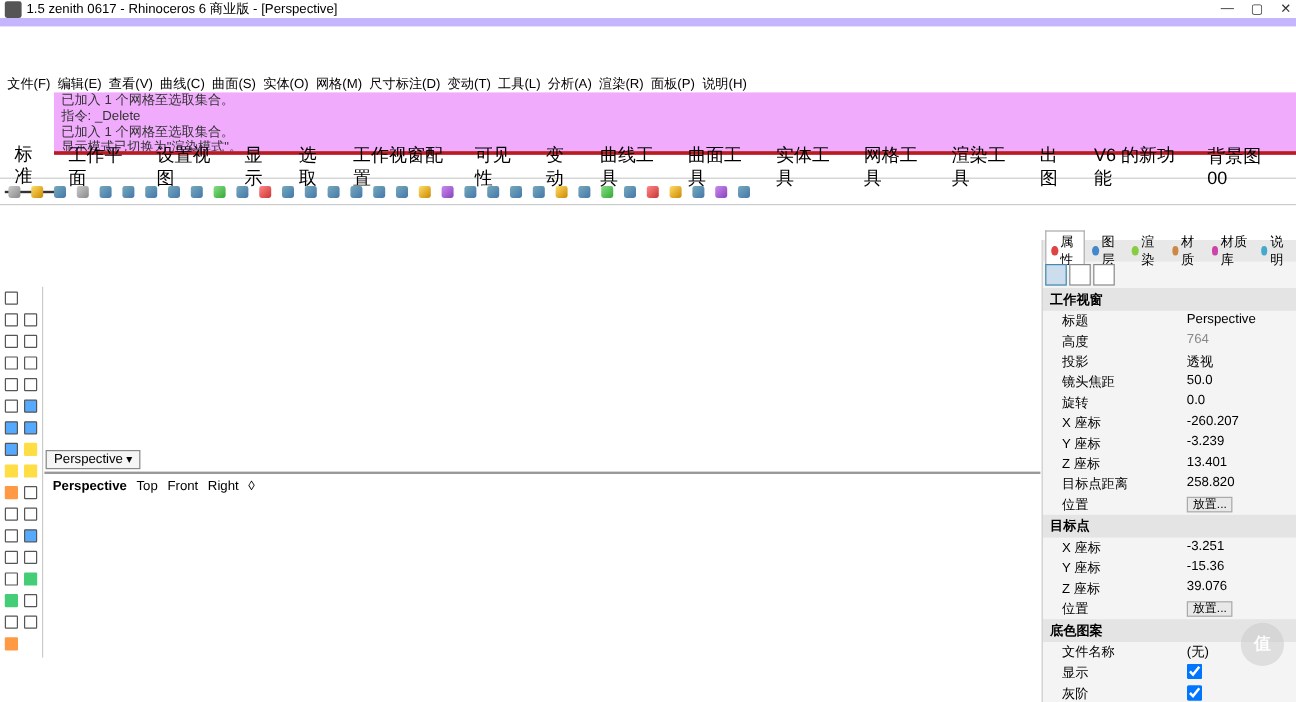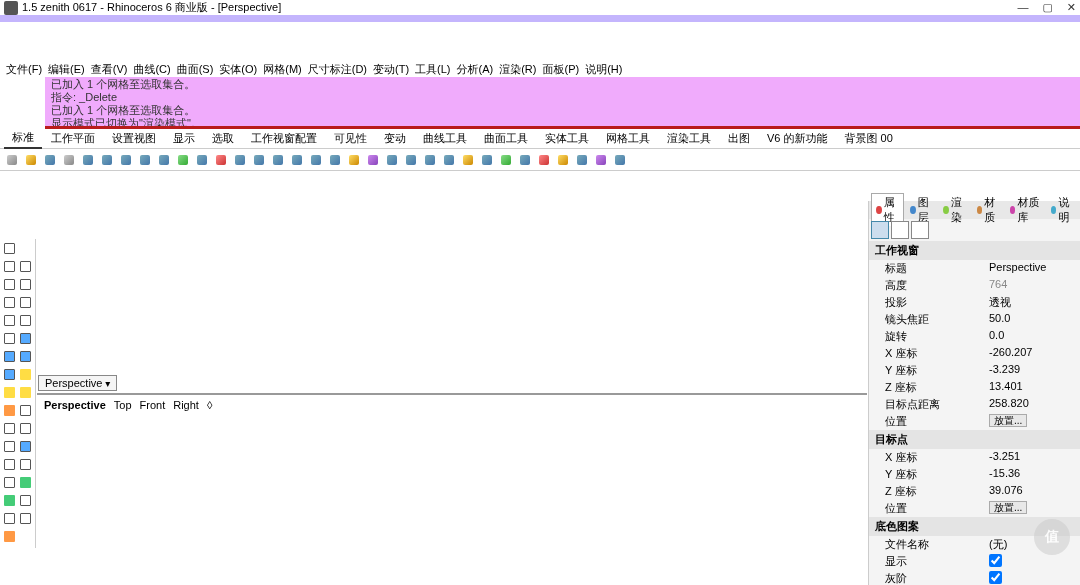--- a/index.html
+++ b/index.html
@@ -6,21 +6,21 @@
 body { width:1080px; height:585px; background:#fff; overflow:hidden; position:relative; }
 .titlebar { height:22px; background:#fff; display:flex; align-items:center; padding:0 4px; border-bottom:7px solid #c4b5fd;}
 .titlebar .icon { width:14px; height:14px; background:#555; margin-right:4px; border-radius:2px;}
 .titlebar .ttl { flex:1; font-size:11px;}
 .winctl { display:flex; gap:14px; font-size:13px; color:#333;}
 .winctl span { cursor:pointer;}
 .menubar { height:18px; padding:0 6px; display:flex; gap:6px; align-items:flex-end; font-size:11px;margin-top:37px;}
 .menubar span{ cursor:pointer;}
 .cmdarea { height:52px; background:#f0abfc; padding:1px 6px; font-size:10.5px; color:#333; line-height:13px; border-bottom:3px solid #b91c1c; overflow:hidden;margin-left:45px;}
 .tooltabs { height:20px; display:flex; align-items:center; padding:0 4px; gap:1px; border-bottom:1px solid #ccc;}
-.tooltabs .t { padding:2px 8px; font-size:11px; cursor:pointer; position:relative;}
+.tooltabs .t { padding:2px 8px; font-size:15px; cursor:pointer; position:relative;}
 .tooltabs .t.active { border-bottom:2px solid #333;}
 .toolbar { height:22px; display:flex; align-items:center; padding:0 4px; gap:3px; border-bottom:1px solid #ccc;}
 .tbtn { width:16px; height:16px; display:inline-block; border:1px solid transparent; cursor:pointer; position:relative;}
 .tbtn::before{content:"";position:absolute;inset:2px;background:linear-gradient(135deg,#7ab,#47a);border-radius:2px;}
 .tbtn.gold::before{background:linear-gradient(135deg,#fd6,#c80);}
 .tbtn.red::before{background:linear-gradient(135deg,#f88,#c33);}
 .tbtn.gray::before{background:linear-gradient(135deg,#ccc,#888);}
 .tbtn.grn::before{background:linear-gradient(135deg,#8d8,#3a3);}
 .tbtn.purp::before{background:linear-gradient(135deg,#c8e,#84b);}
 .main { display:flex; height:445px;align-items:center;}

